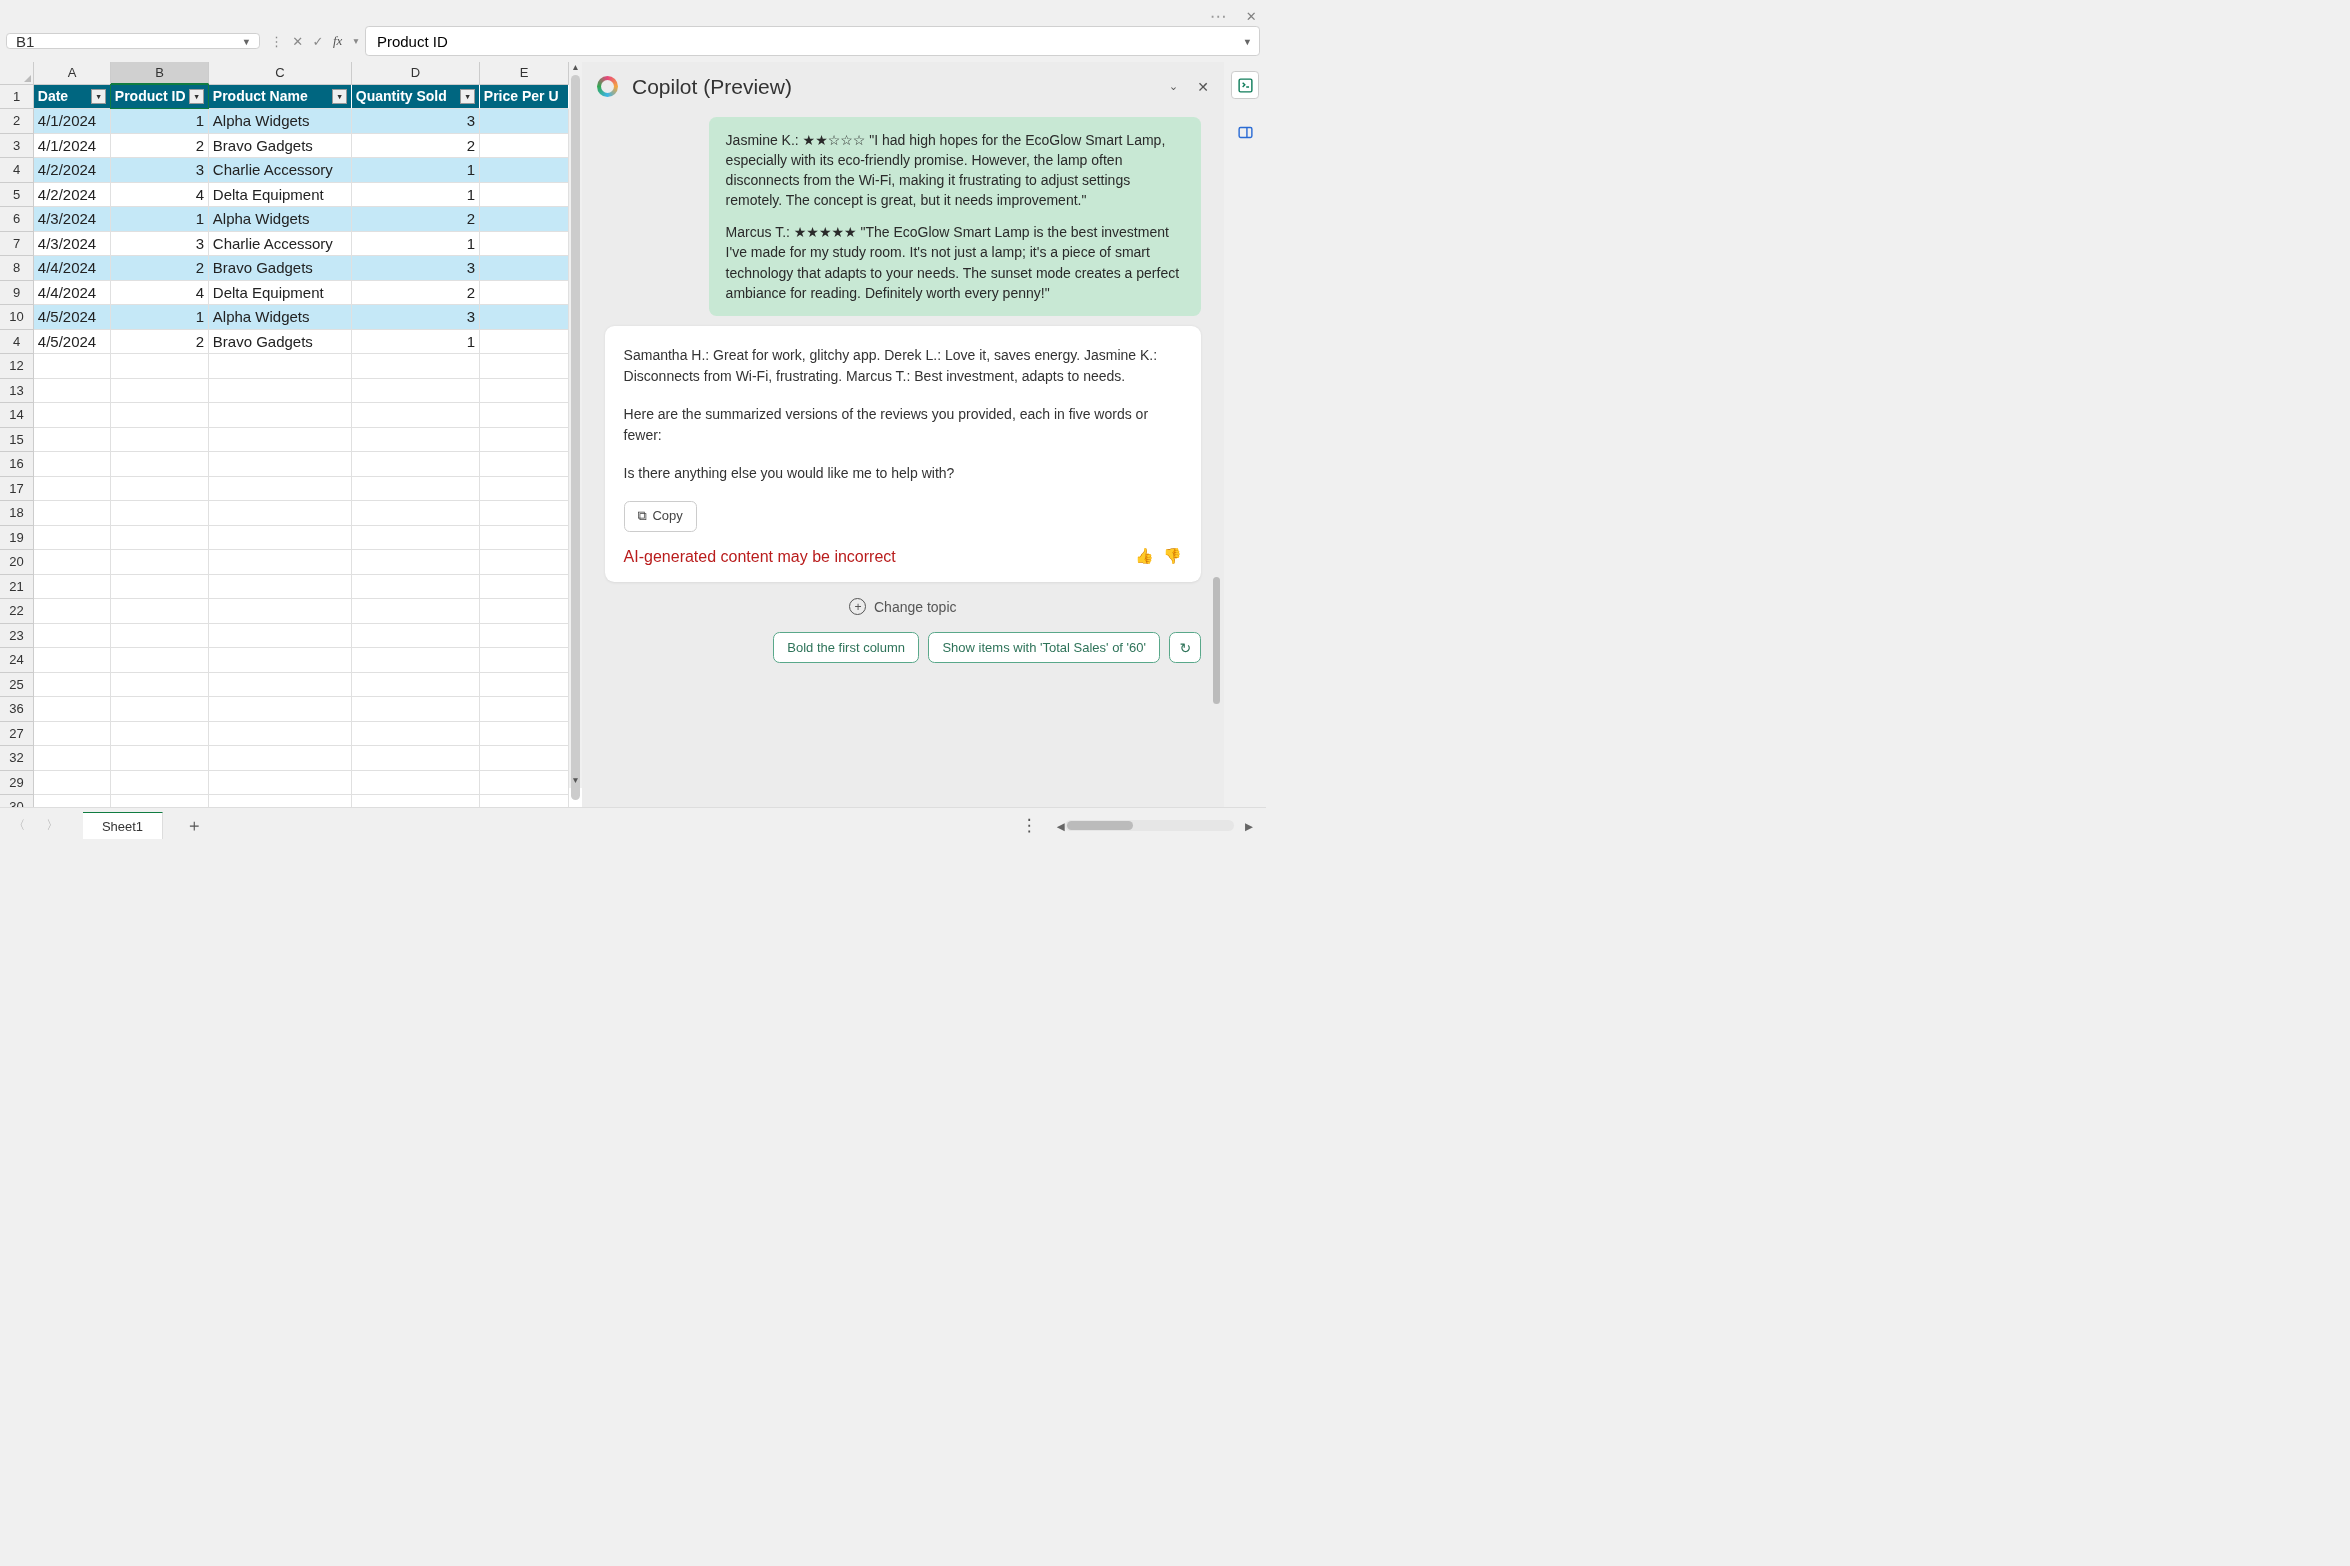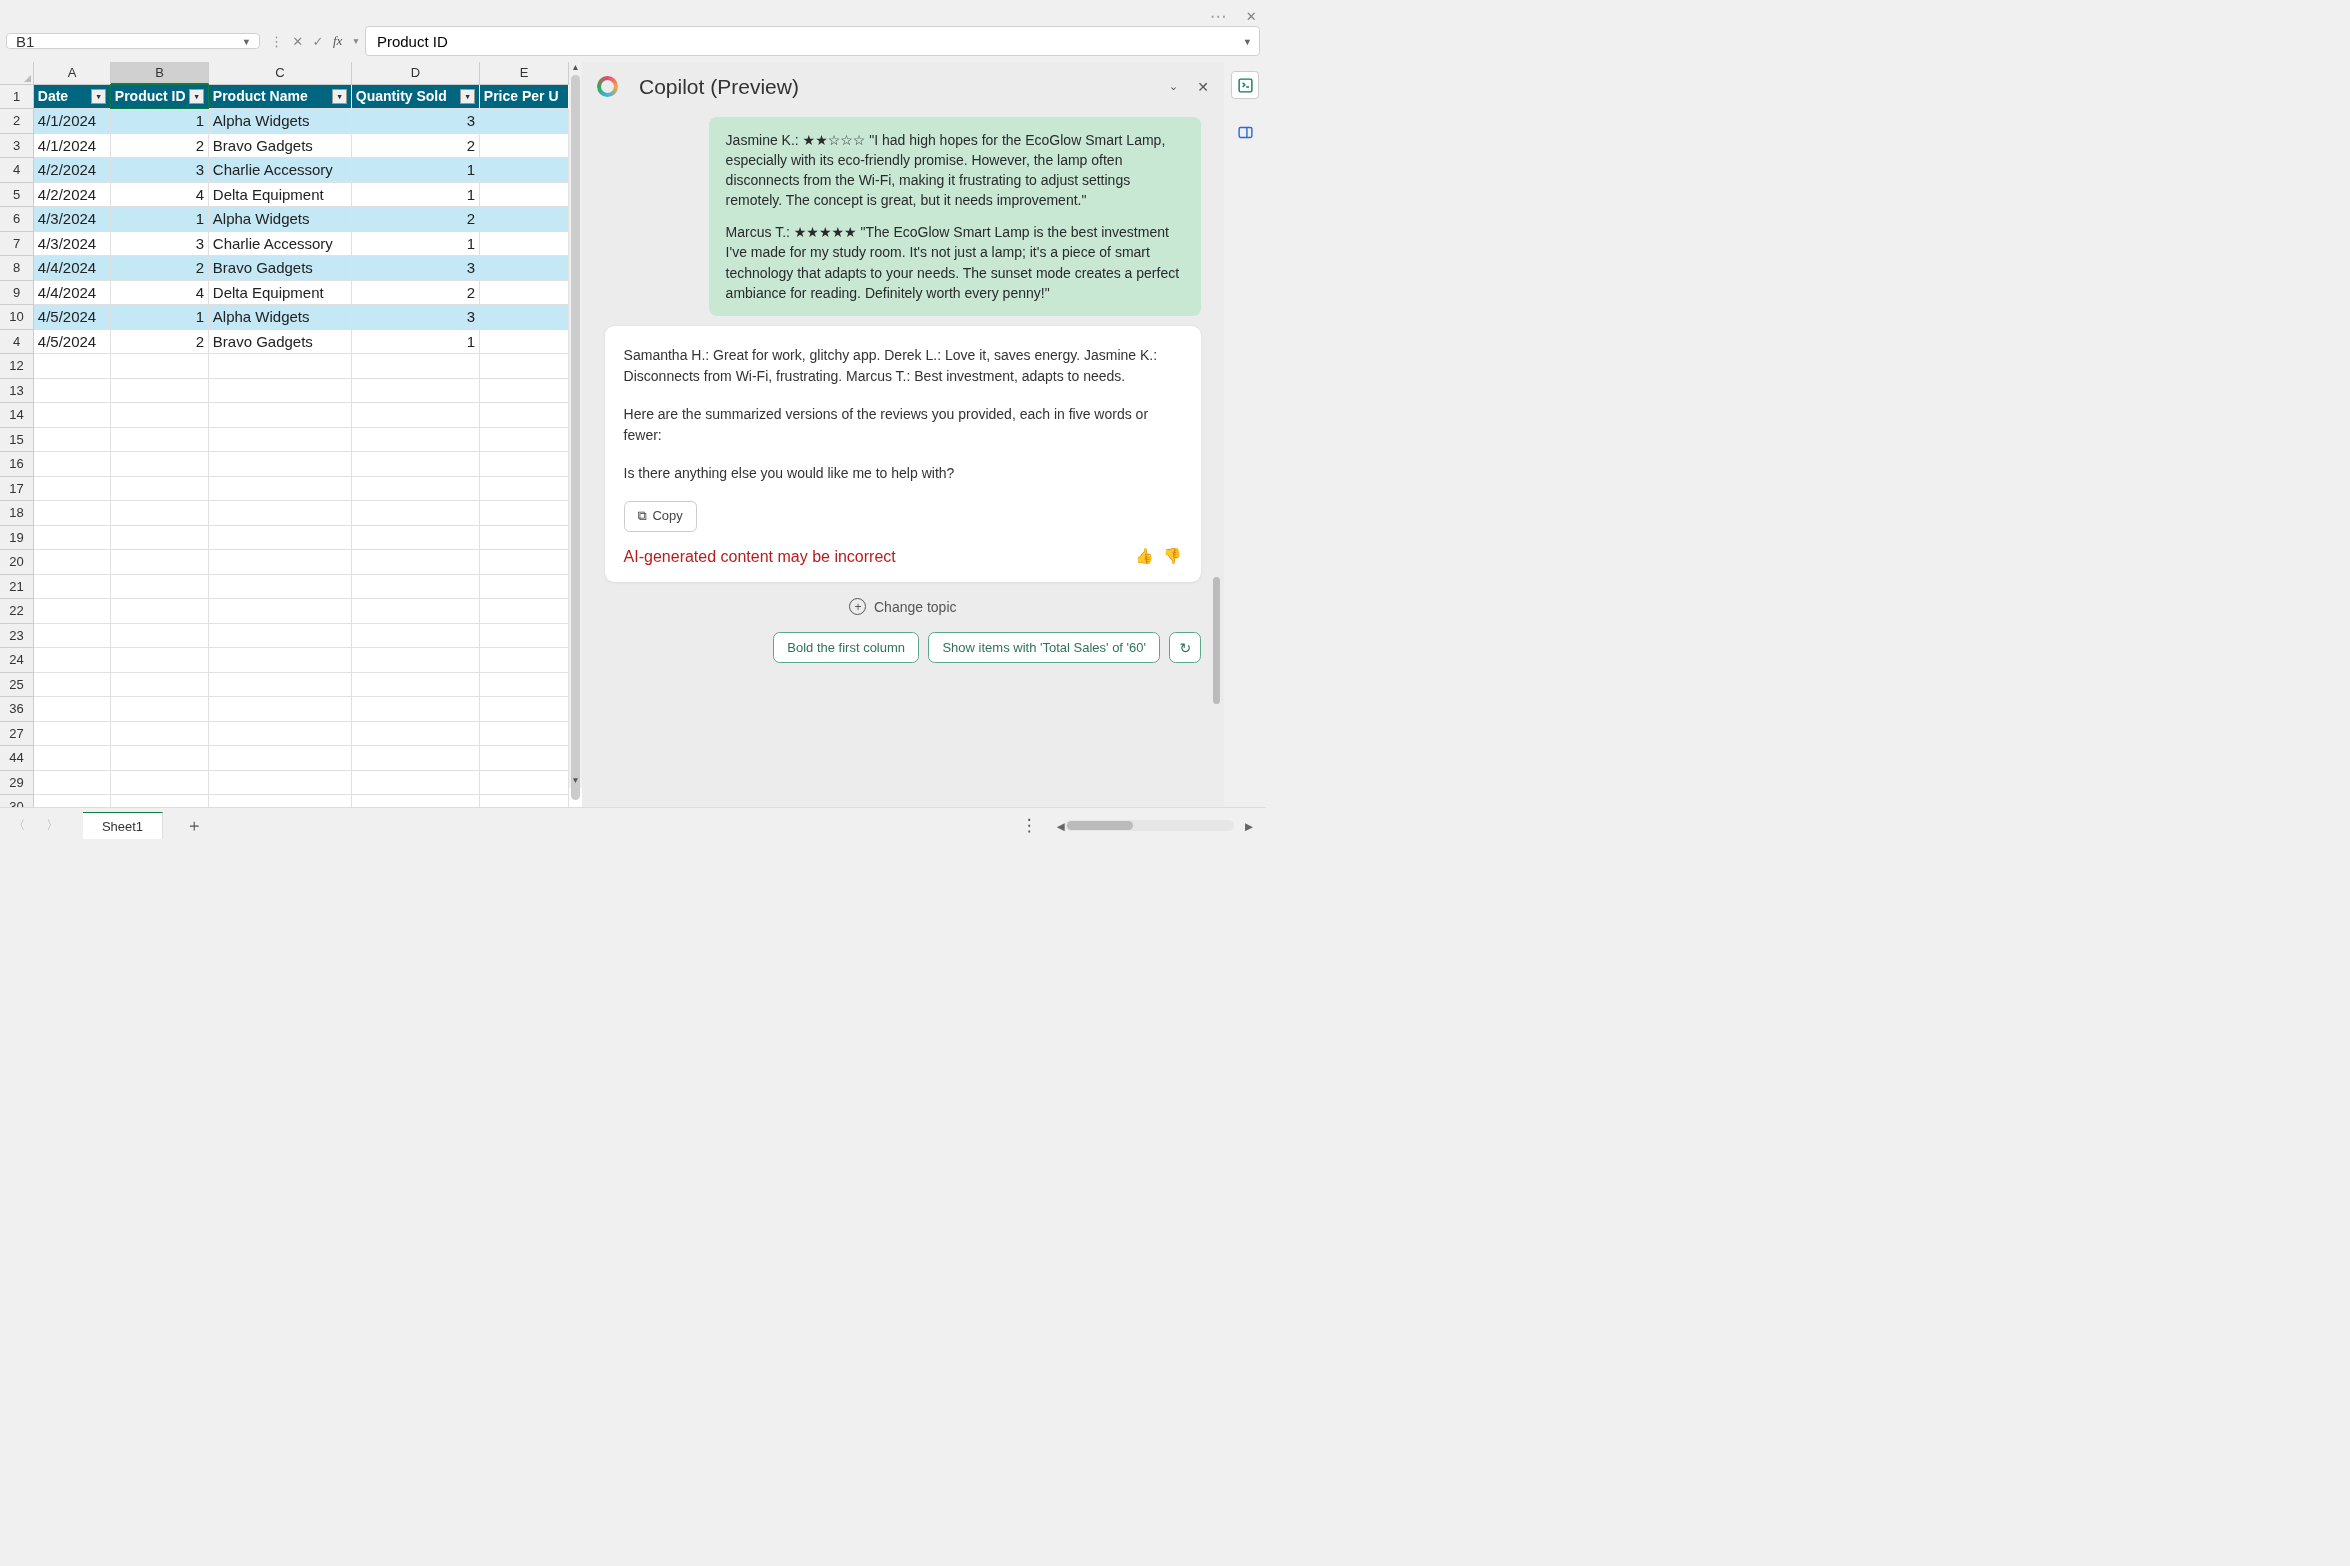--- a/index.html
+++ b/index.html
@@ -225,21 +225,21 @@
       background: #ececec;
       display: flex;
       flex-direction: column;
       position: relative;
     }
     .copilot-header {
       height: 49px;
       display: flex;
       align-items: center;
       padding: 0 15px;
-      gap: 21px;
+      gap: 14px;
     }
     .copilot-logo {
       width: 21px; height: 21px;
       background: conic-gradient(#e8467c, #f4a640, #3db5e6, #33a852, #e8467c);
       border-radius: 50%;
       position: relative;
     }
     .copilot-logo::after {
       content: ""; position: absolute; inset: 3.8px;
       background: #ececec; border-radius: 50%;
@@ -506,21 +506,21 @@
         <div class="row-h">18</div>
         <div class="row-h">19</div>
         <div class="row-h">20</div>
         <div class="row-h">21</div>
         <div class="row-h">22</div>
         <div class="row-h">23</div>
         <div class="row-h">24</div>
         <div class="row-h">25</div>
         <div class="row-h">36</div>
         <div class="row-h">27</div>
-        <div class="row-h">44</div>
+        <div class="row-h">32</div>
         <div class="row-h">29</div>
         <div class="row-h">30</div>
       </div>
 
     <div class="grid" id="grid">
 
       <div class="grid-row header-row">
         <div class="cell col-a">
             <span>Date</span>
             <span class="filter-btn">▾</span>

